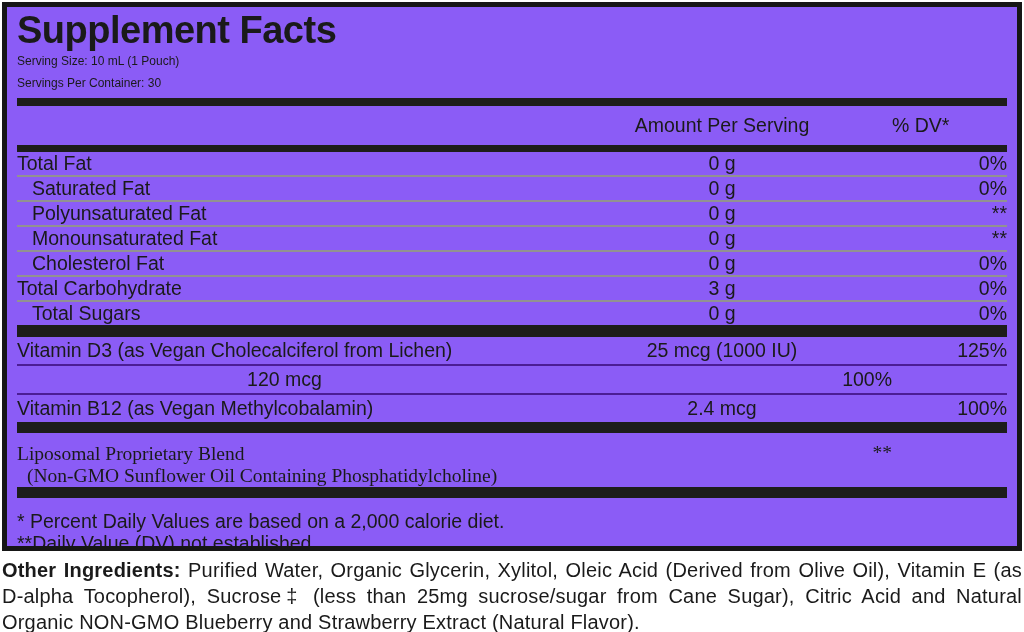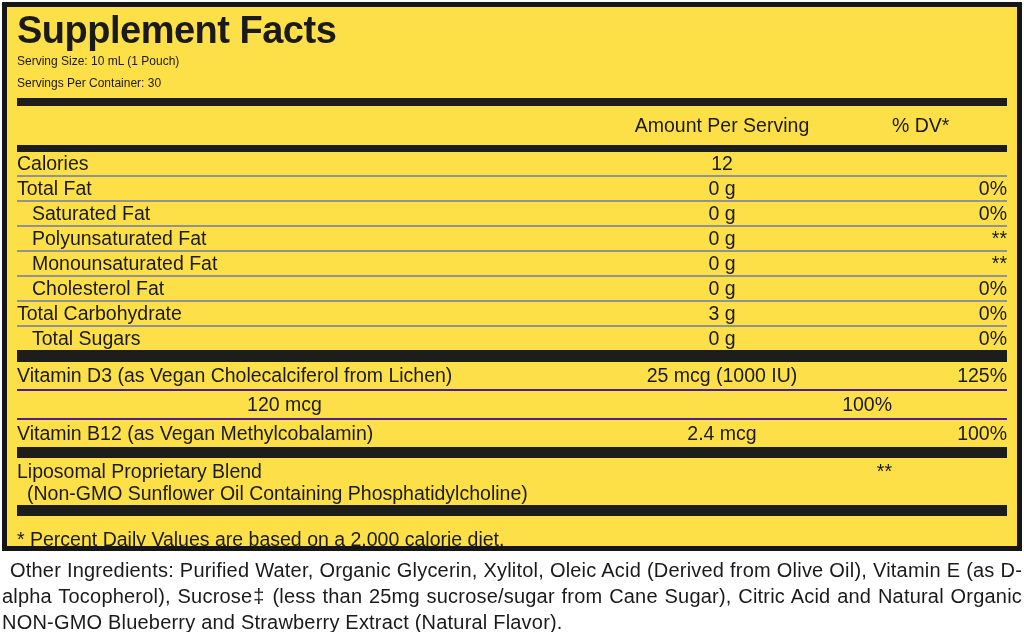--- a/index.html
+++ b/index.html
@@ -11,21 +11,21 @@
     font-family: "Liberation Sans", sans-serif;
     color: #1a1a1a;
     overflow: hidden;
   }
   .facts-box {
     margin: 2px 2px 0 2px;
     border: 5px solid #161616;
     padding: 3px 10px 0 10px;
     box-sizing: border-box;
     height: 549px;
-    background: #fde047;
+    background: #8b5cf6;
     overflow: hidden;
   }
   .title {
     font-size: 38px;
     font-weight: bold;
     letter-spacing: -0.5px;
     line-height: 40px;
     white-space: nowrap;
   }
   .serving-line {
@@ -58,63 +58,59 @@
   .nutrient-row .dv { text-align: right; }
   .nutrient-row.indent .name { padding-left: 15px; }
   .vitamin-row {
     height: 27px;
     border-bottom: 2px solid #4c1d95;
   }
   .vitamin-row.no-border { border-bottom: none; }
   .blend-row {
     align-items: start;
     height: 45px;
-    padding-top: 2px;
+    padding-top: 9px;
+    font-family: Liberation Serif, serif;
   }
   .blend-row .amount { text-align: center; }
   .blend-row .dv { text-align: right; }
   .blend-detail { padding-left: 10px; font-size: 19.5px; line-height: 21px; }
   .blend-name { font-size: 19.5px; line-height: 23px; }
   .footnotes {
     padding-top: 13px;
     font-size: 19.5px;
     line-height: 21.5px;
   }
   .other-ingredients {
     margin: 6px 2px 0 2px;
     font-size: 20px;
     line-height: 26px;
     text-align: justify;
     letter-spacing: 0.2px;
   }
-  .other-ingredients .oi-label { font-weight: normal; margin-left: 8px; }
+  .other-ingredients .oi-label { font-weight: bold; }
 </style>
 </head>
 <body>
 
 <div class="facts-box">
   <div class="title">Supplement Facts</div>
   <div class="serving-line">Serving Size: 10 mL (1 Pouch)</div>
   <div class="serving-line">Servings Per Container: 30</div>
 
   <div class="bar bar-8"></div>
 
   <div class="grid-row header-row">
     <div class="name"></div>
     <div class="amount">Amount Per Serving</div>
     <div class="dv">% DV*</div>
   </div>
 
   <div class="bar bar-7"></div>
 
-  <div class="grid-row nutrient-row">
-    <div class="name">Calories</div>
-    <div class="amount">12</div>
-    <div class="dv"></div>
-  </div>
   <div class="grid-row nutrient-row">
     <div class="name">Total Fat</div>
     <div class="amount">0 g</div>
     <div class="dv">0%</div>
   </div>
   <div class="grid-row nutrient-row indent">
     <div class="name">Saturated Fat</div>
     <div class="amount">0 g</div>
     <div class="dv">0%</div>
   </div>

